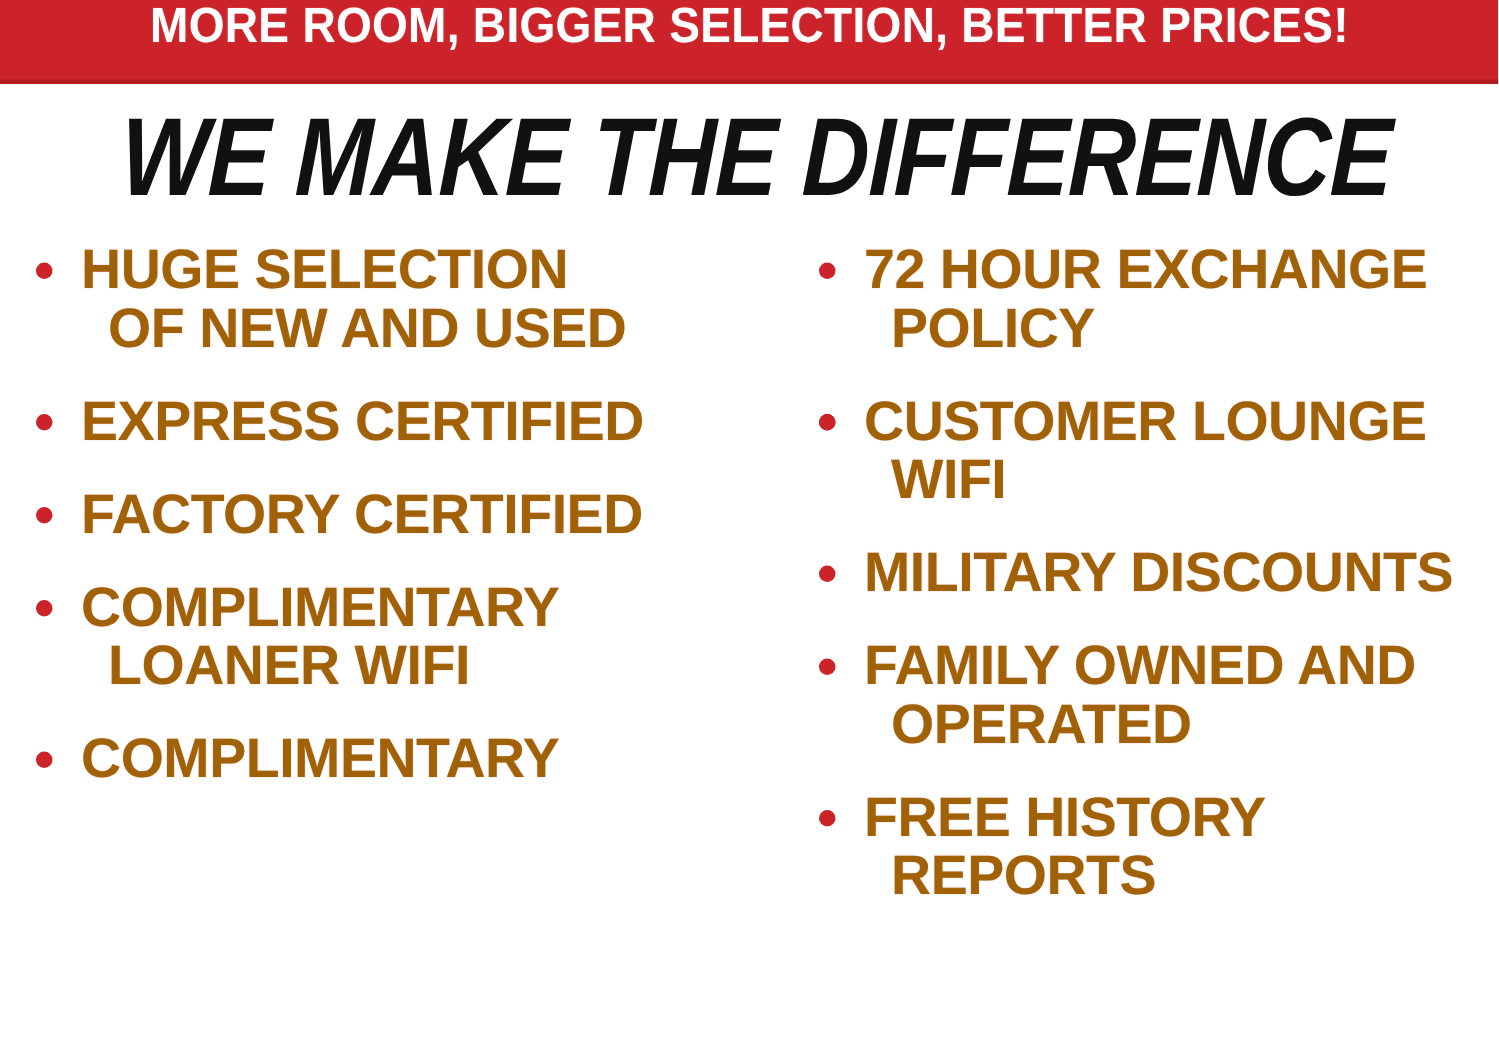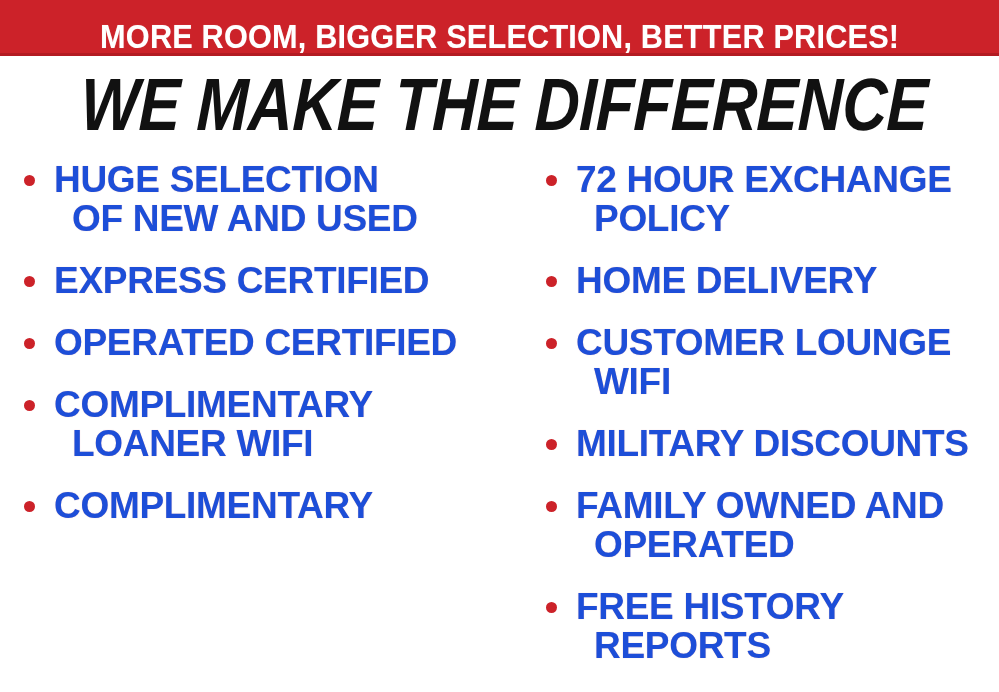--- a/index.html
+++ b/index.html
@@ -23,21 +23,21 @@
   #banner {
     position: absolute;
     left: 0;
     top: 0;
     width: 999px;
     height: 56px;
     background: #cc2229;
     border-bottom: 3px solid #b31b22;
     box-sizing: border-box;
     display: flex;
-    align-items: flex-end;
+    align-items: flex-start;
     justify-content: center;
   }
   #banner-text {
     color: #ffffff;
     font-family: "Liberation Sans Narrow", "Liberation Sans", sans-serif;
     font-size: 33px;
     font-weight: bold;
     letter-spacing: 0.2px;
     line-height: 1;
     white-space: nowrap;
@@ -72,21 +72,21 @@
   .column {
     position: absolute;
     top: 160px;
   }
   #col-left  { left: 10px;  width: 480px; }
   #col-right { left: 532px; width: 487px; }
 
   .bullet-item {
     position: relative;
     padding-left: 44px;
-    color: #1d4ed8;
+    color: #a16207;
     font-family: "Liberation Sans", "DejaVu Sans", sans-serif;
     font-size: 37px;
     font-weight: bold;
     line-height: 39px;
     letter-spacing: -0.3px;
     text-shadow: 0 0 1px rgba(204,34,41,0.30);
     margin-bottom: 23px;
   }
   .bullet-item .dot {
     position: absolute;
@@ -111,26 +111,26 @@
     <span id="banner-text">MORE ROOM, BIGGER SELECTION, BETTER PRICES!</span>
   </div>
 
   <div id="headline">
     <span id="headline-text">WE MAKE THE DIFFERENCE</span>
   </div>
 
   <div id="col-left" class="column">
       <div class="bullet-item"><span class="dot"></span><span>HUGE SELECTION</span><span class="line2">OF NEW AND USED</span></div>
       <div class="bullet-item"><span class="dot"></span><span>EXPRESS CERTIFIED</span></div>
-      <div class="bullet-item"><span class="dot"></span><span>OPERATED CERTIFIED</span></div>
+      <div class="bullet-item"><span class="dot"></span><span>FACTORY CERTIFIED</span></div>
       <div class="bullet-item"><span class="dot"></span><span>COMPLIMENTARY</span><span class="line2">LOANER WIFI</span></div>
       <div class="bullet-item"><span class="dot"></span><span>COMPLIMENTARY</span></div>
     </div>
   <div id="col-right" class="column">
       <div class="bullet-item"><span class="dot"></span><span>72 HOUR EXCHANGE</span><span class="line2">POLICY</span></div>
-      <div class="bullet-item"><span class="dot"></span><span>HOME DELIVERY</span></div>
+      <div class="bullet-item"><span class="dot"></span></div>
       <div class="bullet-item"><span class="dot"></span><span>CUSTOMER LOUNGE</span><span class="line2">WIFI</span></div>
       <div class="bullet-item"><span class="dot"></span><span>MILITARY DISCOUNTS</span></div>
       <div class="bullet-item"><span class="dot"></span><span>FAMILY OWNED AND</span><span class="line2">OPERATED</span></div>
       <div class="bullet-item"><span class="dot"></span><span>FREE HISTORY</span><span class="line2">REPORTS</span></div>
     </div>
 
 </div>
 
 </body></html>

